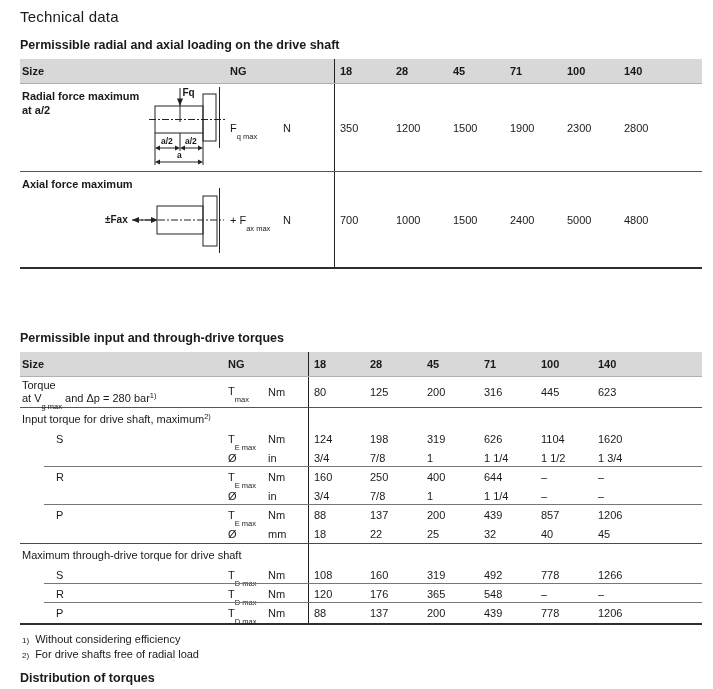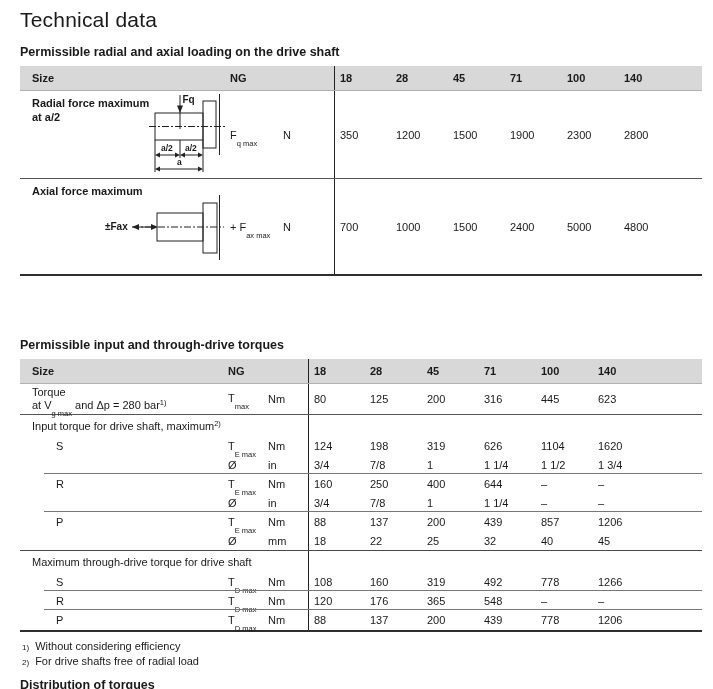--- a/index.html
+++ b/index.html
@@ -1,28 +1,28 @@
 <!DOCTYPE html>
 <html><head>
 <meta charset="utf-8">
 <style>
   html,body{margin:0;padding:0;background:#fff;}
   body{width:713px;height:689px;overflow:hidden;
        font-family:"Liberation Sans",sans-serif;color:#1a1a1a;font-size:11px;}
   .wrap{padding:6px 11px 0 20px;width:682px;}
-  h1{font-size:21px;font-weight:400;margin:2px 0 13px;letter-spacing:.2px;}
+  h1{font-size:15px;font-weight:400;margin:2px 0 13px;letter-spacing:.2px;}
   h2{font-size:12.5px;font-weight:700;margin:10px 0 7px;}
   .sec2 h2{margin-top:62px;}
   .tbl{width:682px;}
   .row{display:grid;align-items:center;}
   .t1 .row{grid-template-columns:210px 53px 51px 57px 57px 57px 57px 57px 1fr;}
   .t2 .row{grid-template-columns:208px 40px 40px 57px 57px 57px 57px 57px 1fr;}
   .row.sechead{grid-template-columns:288px 1fr;}
   .c{min-height:1px;}
-  .lb{padding-left:12px;}
+  .lb{padding-left:2px;}
   .v{padding-left:5px;align-self:stretch;display:flex;align-items:center;}
   .d{border-left:1px solid #222;text-align:center;}
   .hdr{background:#d8d8d8;height:24px;font-weight:700;border-bottom:1px solid #b0b0b0;}
   .r-radial{height:87px;border-bottom:1px solid #555;}
   .r-axial{height:95px;border-bottom:2px solid #2e2e2e;}
   .r-torque{height:30px;border-bottom:1px solid #555;line-height:13px;}
   .sechead{height:21px;}
   .sr{height:19px;position:relative;}
   .sr.last{height:20px;}
   .uline::after{content:"";position:absolute;left:24px;right:0;bottom:0;height:1px;background:#777;}

